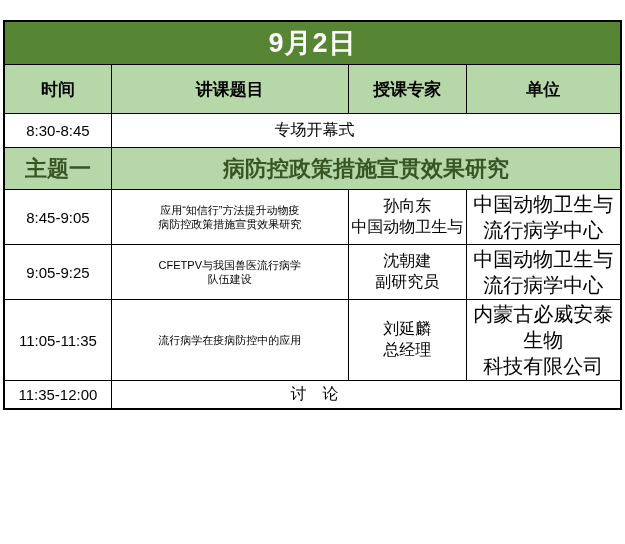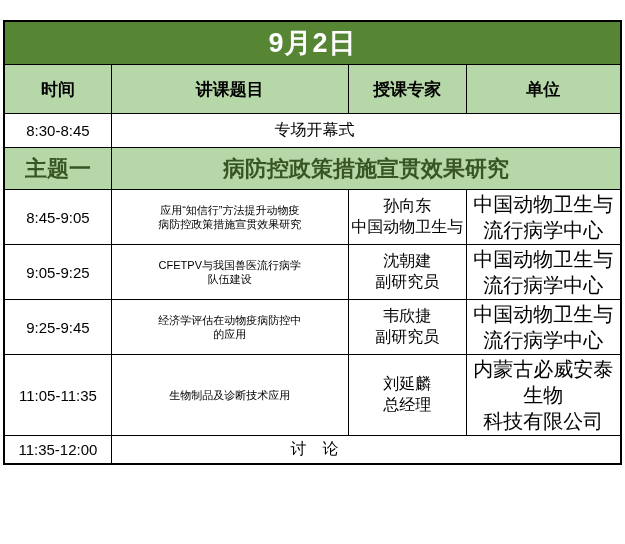--- a/index.html
+++ b/index.html
@@ -124,39 +124,28 @@
       <td class="topic-cell">CFETPV与我国兽医流行病学
 队伍建设</td>
       <td class="expert-cell">
         <div>沈朝建</div>
         <div>副研究员</div>
       </td>
       <td class="org-cell">中国动物卫生与
 流行病学中心</td>
     </tr>
 
-    <tr class="talk-row">
-      <td class="time-cell">9:25-9:45</td>
-      <td class="topic-cell">经济学评估在动物疫病防控中
-的应用</td>
-      <td class="expert-cell">
-        <div>韦欣捷</div>
-        <div>副研究员</div>
-      </td>
-      <td class="org-cell">中国动物卫生与
-流行病学中心</td>
-    </tr>
 
 
 
 
 
     <tr class="talk-row tall">
       <td class="time-cell">11:05-11:35</td>
-      <td class="topic-cell">生物制品及诊断技术应用</td>
+      <td class="topic-cell">流行病学在疫病防控中的应用</td>
       <td class="expert-cell">
         <div>刘延麟</div>
         <div>总经理</div>
       </td>
       <td class="org-cell">内蒙古必威安泰生物
 科技有限公司</td>
     </tr>
 
     <tr class="discussion-row">
       <td class="time-cell">11:35-12:00</td>

